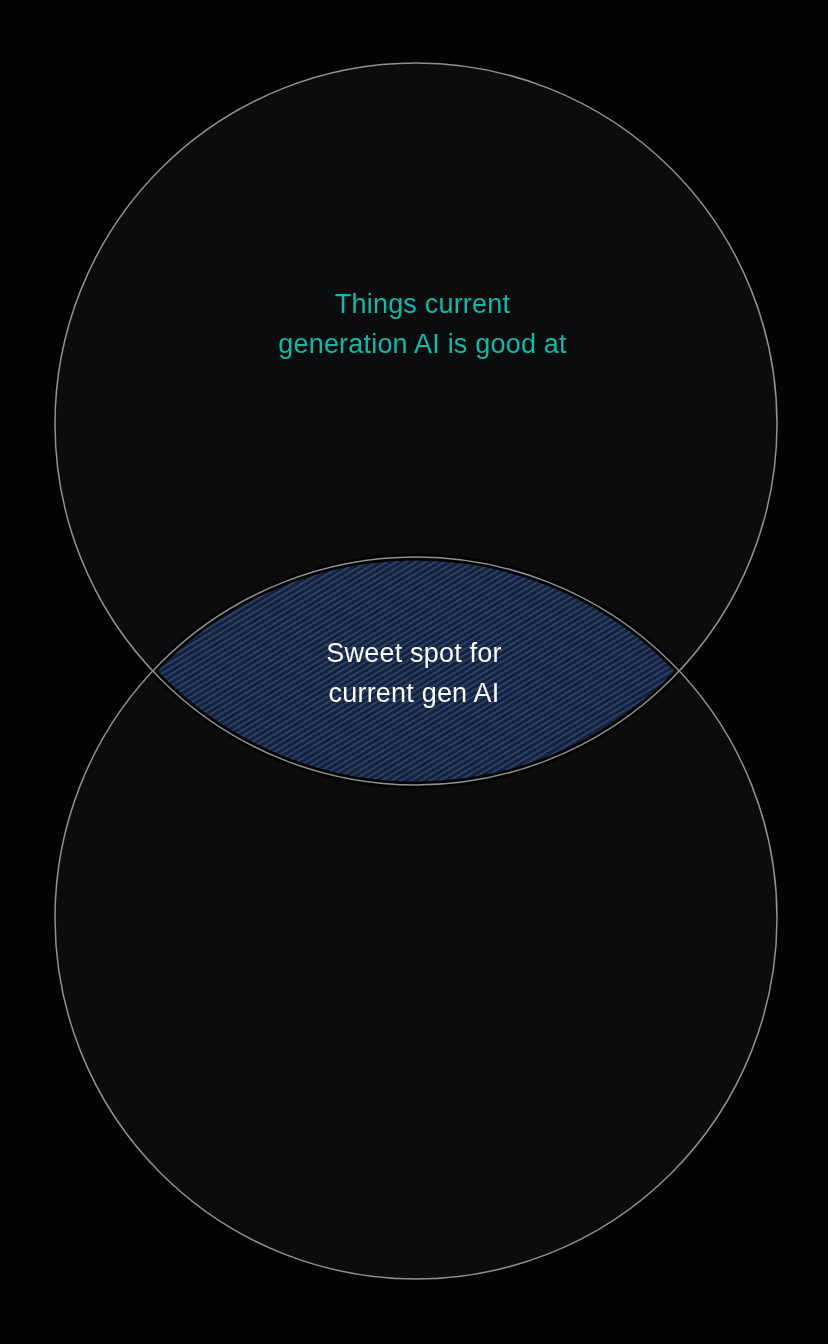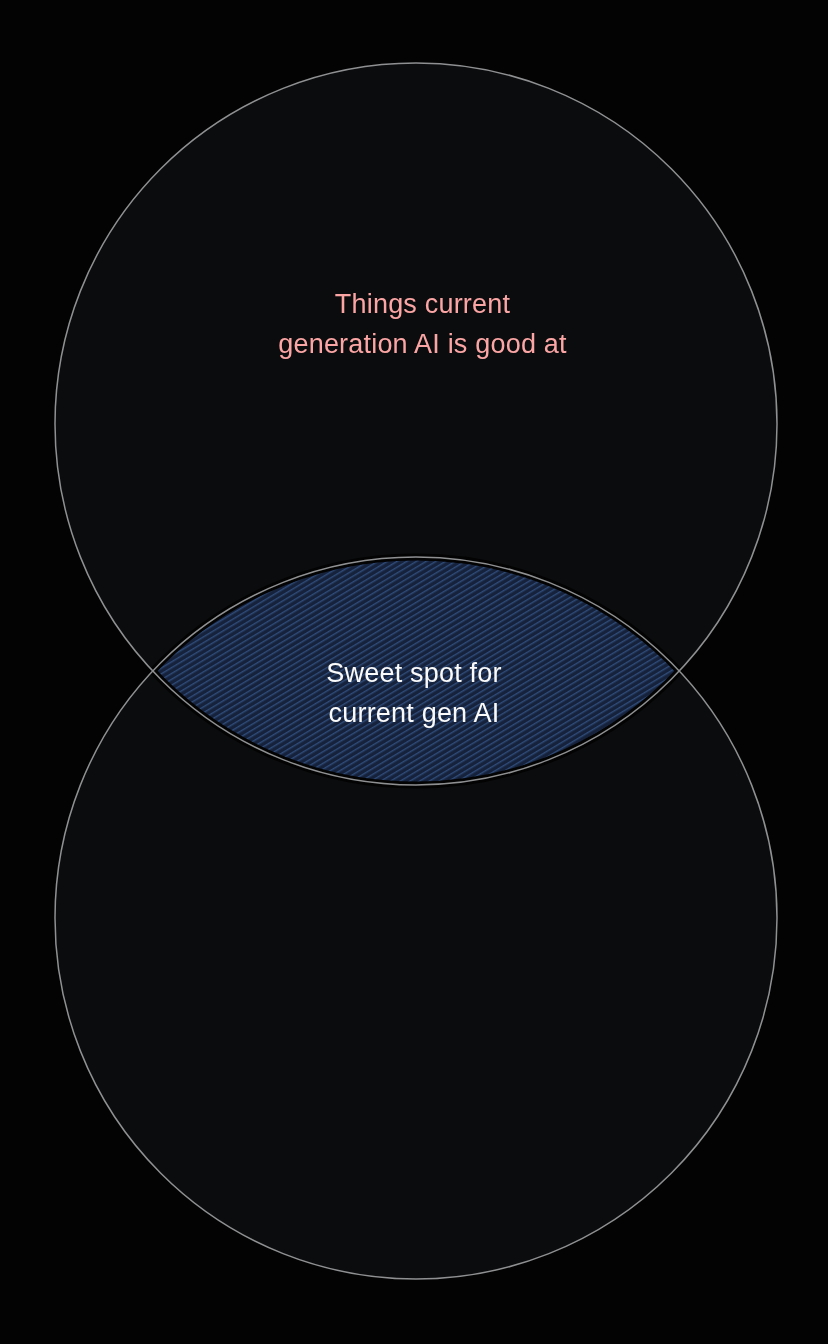--- a/index.html
+++ b/index.html
@@ -27,28 +27,27 @@
     left: 0;
     right: 0;
     text-align: center;
     white-space: pre-line;
     font-size: 27px;
     line-height: 40px;
     letter-spacing: 0.2px;
     pointer-events: none;
   }
   .label-muted {
-    color: #fca5a5;
+    color: #14b8a6;
     font-weight: 400;
     margin-left: 17px;
   }
   .label-highlight {
     color: #fafafa;
     font-weight: 500;
-    margin-top: 20px;
   }
   #top-set-label    { top: 284px; }
   #overlap-label    { top: 633px; }
   #bottom-set-label { top: 952px; }
 </style>
 </head>
 <body>
 
 <div class="stage">
 

